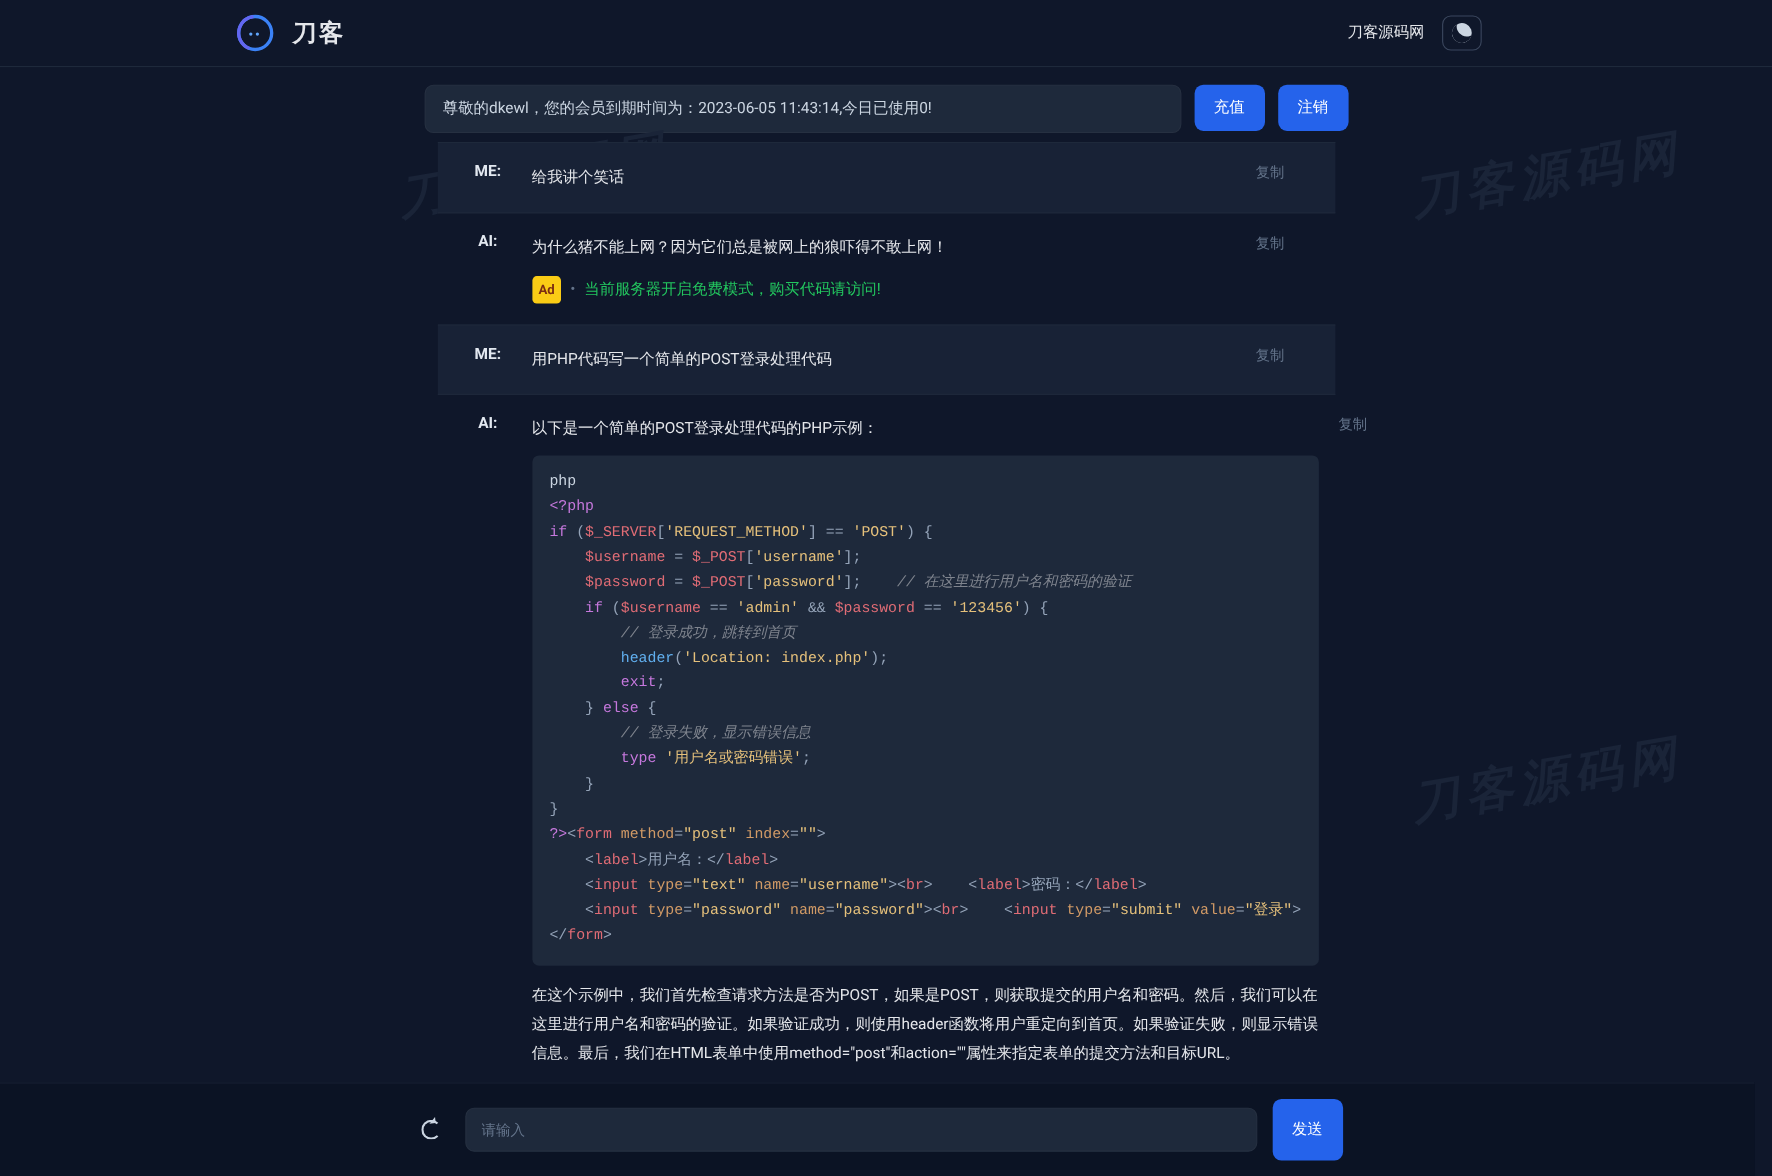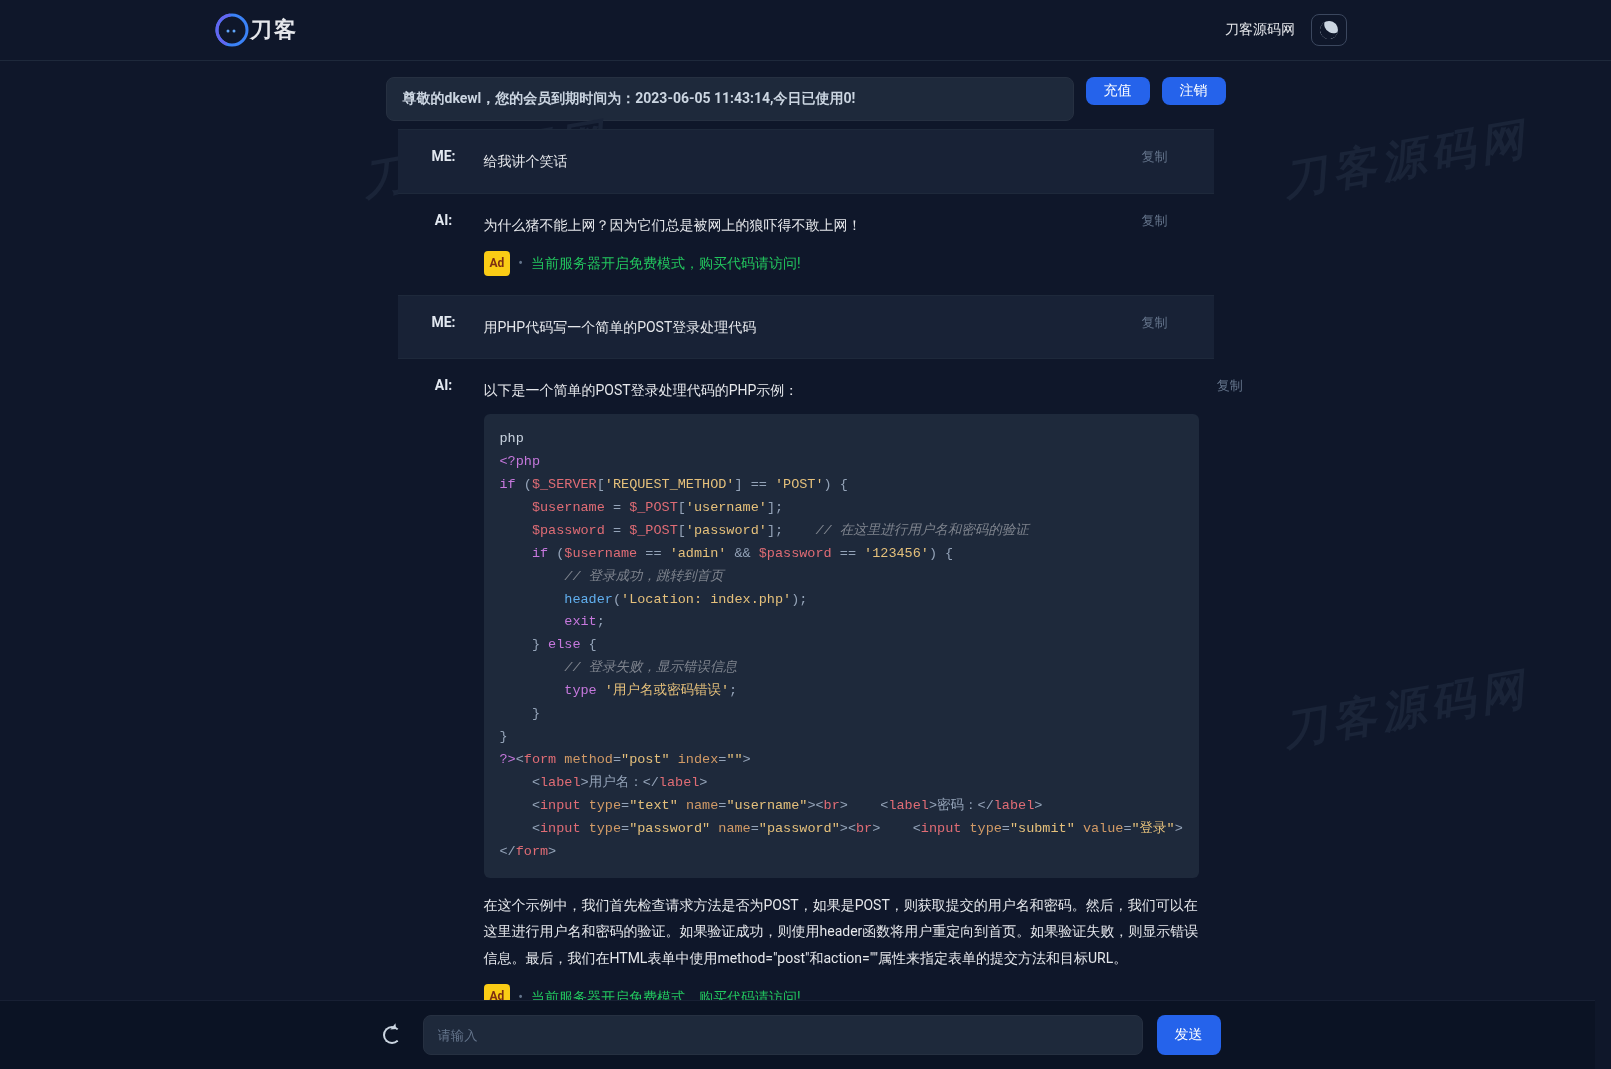--- a/index.html
+++ b/index.html
@@ -43,21 +43,21 @@
     display: flex; flex-direction: column;
   }
   
   .topbar {
     display: flex; align-items: center; gap: 12px;
     padding: 12px 24px;
     border-bottom: 1px solid var(--border);
   }
   .topbar .spacer { flex: 1; }
   .brand {
-    display: flex; align-items: center; gap: 0;
+    display: flex; align-items: center; gap: 16px;
     font-size: 22px; font-weight: 600; letter-spacing: 2px;
     padding-left: 190px;   
   }
   .brand .logo {
     width: 36px; height: 36px; border-radius: 50%;
     position: relative;
   }
   .topnav-link { color: var(--text); text-decoration: none;
                  padding: 6px 4px; font-size: 14px; }
   .theme-toggle {
@@ -69,26 +69,25 @@
   }
   
   .sub-bar {
     padding: 16px 0 8px;
     display: flex; justify-content: center; gap: 12px;
   }
   .sub-bar .pill {
     width: 688px; padding: 12px 16px;
     background: var(--bg3); border: 1px solid #263041; border-radius: 8px;
     color: #cbd5e1;
-    font-weight: bold;
   }
   .btn {
     background: var(--primary); color: #fff; border: 0;
     padding: 0 18px; border-radius: 8px; font-size: 14px;
-    height: 28px; display: inline-flex; align-items: center;
+    height: 42px; display: inline-flex; align-items: center;
     cursor: pointer;
   }
   
   .convo { flex: 1; overflow-y: auto; display: flex;
            flex-direction: column; align-items: center; padding-bottom: 100px; }
   .msg-row {
     width: 816px;
     display: grid; grid-template-columns: 44px 1fr 48px;
     gap: 18px;
     padding: 18px 24px;
@@ -144,21 +143,21 @@
     width: 34px; height: 34px; display: flex; align-items: center;
     justify-content: center; color: var(--text-dim); cursor: pointer;
     border-radius: 6px;
   }
   .composer-input {
     width: 720px; height: 40px; padding: 0 14px;
     background: var(--bg3); border: 1px solid #263041; border-radius: 8px;
     color: var(--text);
   }
   .composer-input::placeholder { color: var(--text-faint); }
-  .composer-send { height: 40px; }
+  .composer-send { height: 56px; }
   
   .moon {
     width: 18px; height: 18px; border-radius: 50%;
     background: #cbd5e1;
     box-shadow: inset 6px -4px 0 0 var(--bg);
     transform: rotate(-20deg);
   }
   .reset-icon {
     width: 18px; height: 18px; border: 2px solid #cbd5e1; border-radius: 50%;
     border-right-color: transparent; position: relative;

